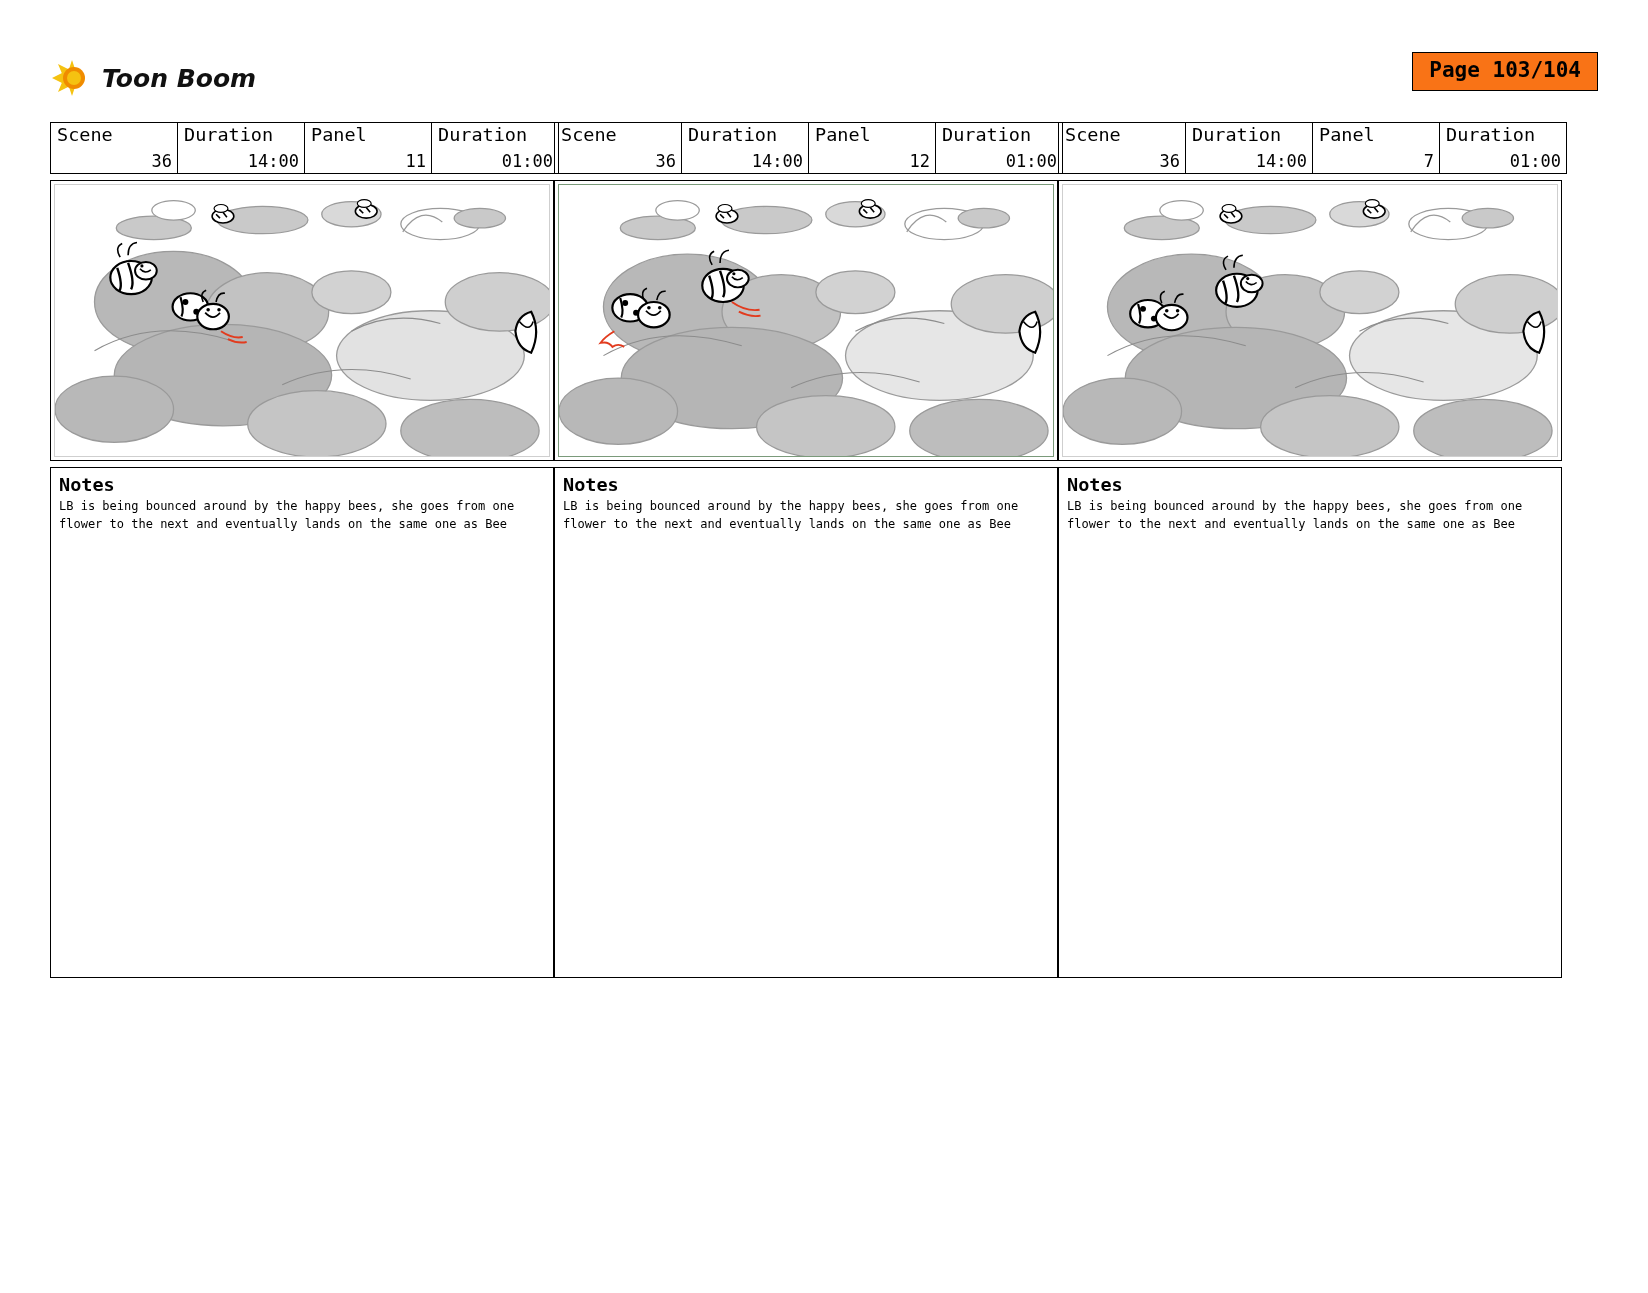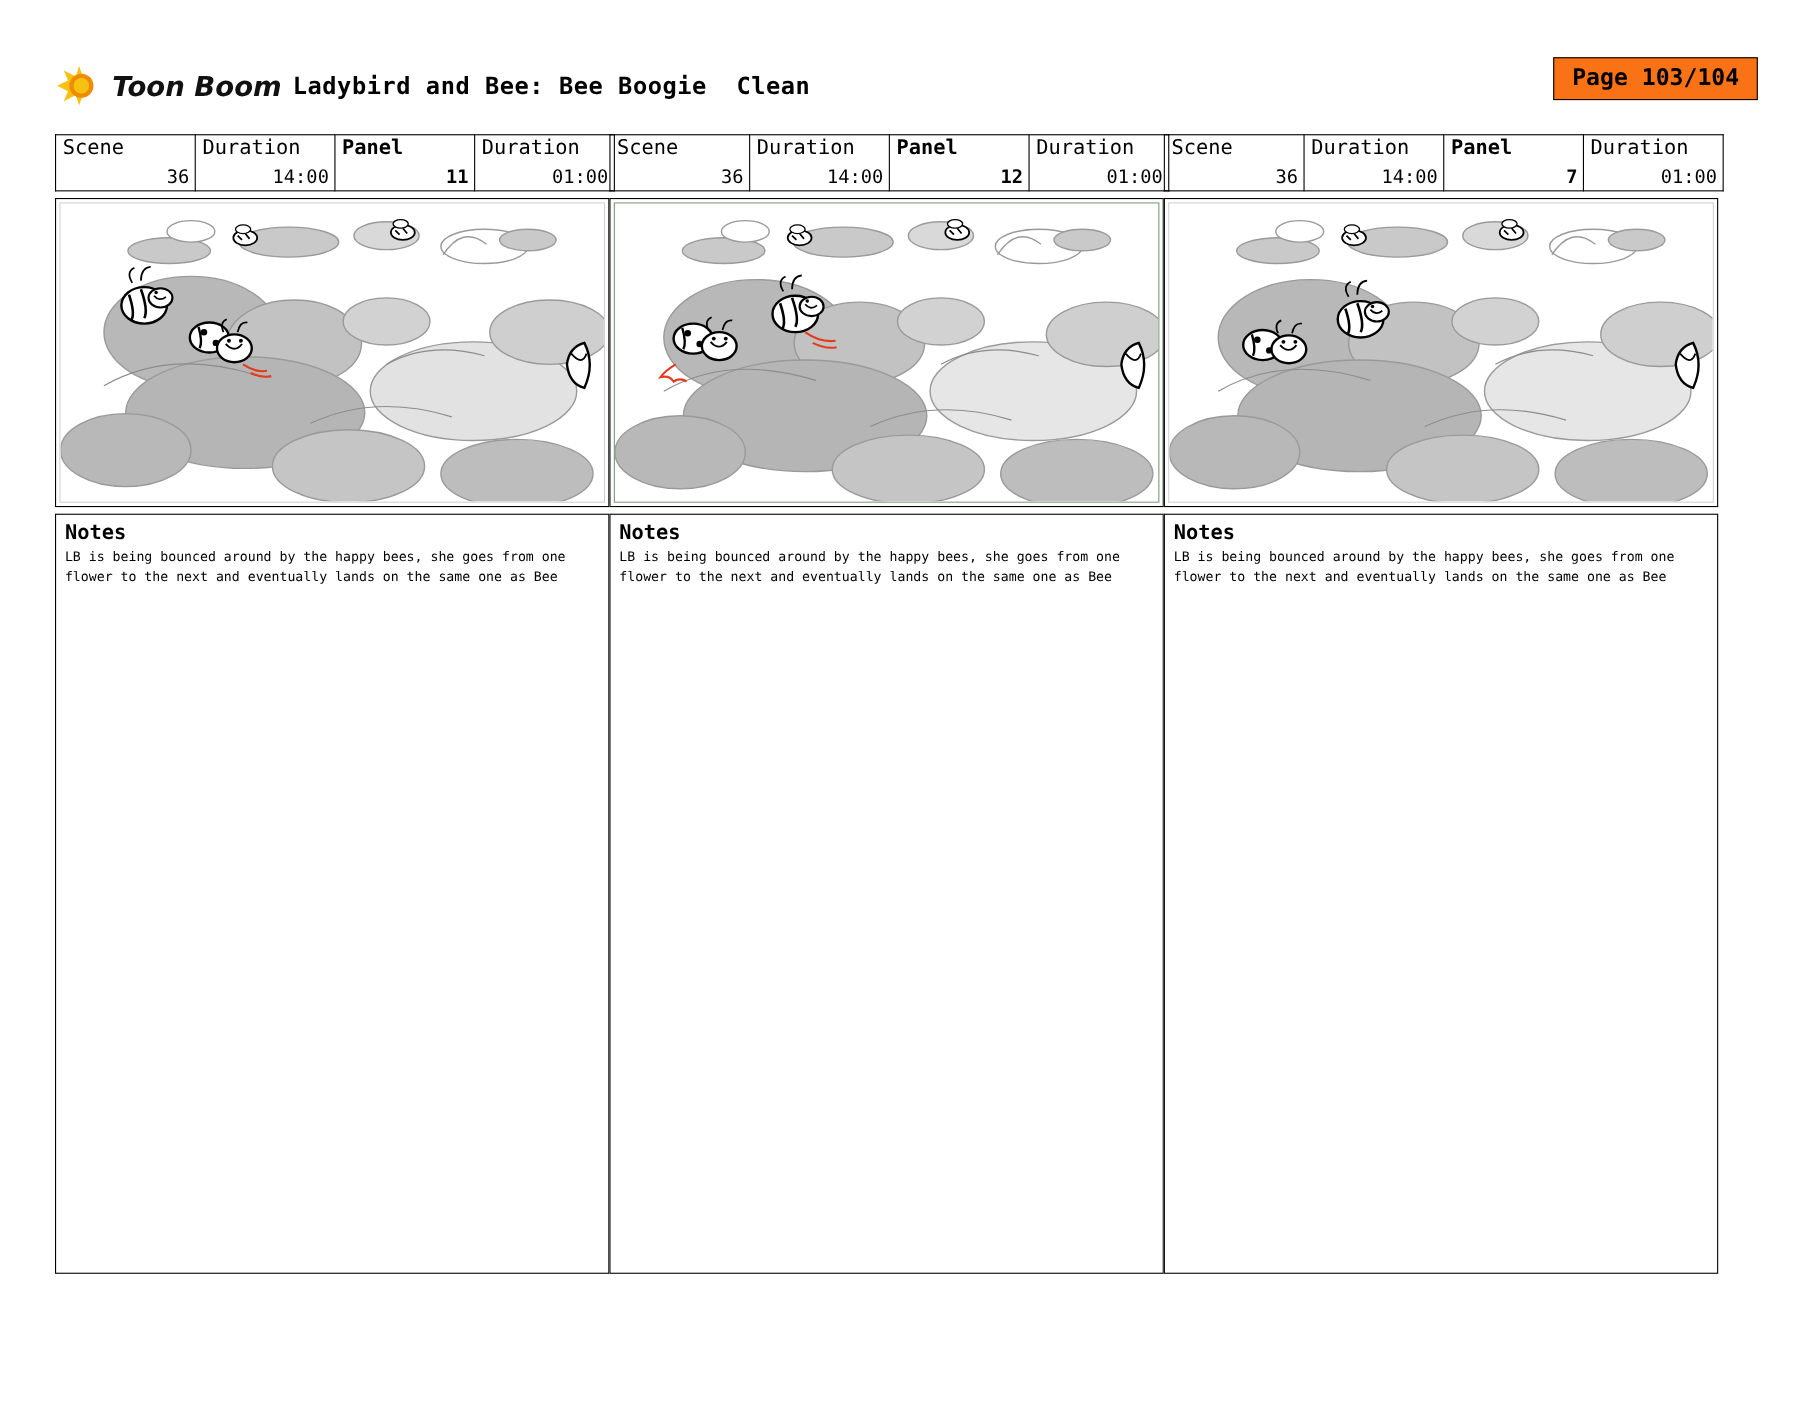--- a/index.html
+++ b/index.html
@@ -98,21 +98,21 @@
     border: 1.5px solid #000;
   }
   table.info td {
     border: 1.5px solid #000;
     padding: 0;
     vertical-align: top;
     height: 50px;
   }
   td.c-scene    { width: 126px; }
   td.c-sdur     { width: 126px; }
-  td.c-panel    { width: 126px; font-weight: bold; }
+  td.c-panel    { width: 126px; }
   td.c-pdur     { width: 126px; }
   .cell-inner {
     position: relative;
     height: 50px;
   }
   .cell-label {
     position: absolute;
     left: 6px;
     top: 2px;
     font-size: 18.5px;
@@ -148,21 +148,21 @@
     border: 1px solid #cfcfcf;
     box-sizing: border-box;
   }
   .img-inner.green { border-color: #7a9a7a; }
   .img-inner svg { display: block; width: 100%; height: 100%; }
 
   
   .notes-box {
     margin-top: 6px;
     border: 1.5px solid #000;
-    height: 691px;
+    height: 511px;
     box-sizing: border-box;
     padding: 6px 8px 6px 8px;
     background: #fff;
   }
   .notes-label {
     font-size: 18.5px;
     font-weight: bold;
     font-family: "DejaVu Sans Mono", monospace;
     line-height: 1.2;
     margin-bottom: 2px;
@@ -194,21 +194,20 @@
           <g fill="#F08C00">
             <circle cx="24" cy="20" r="11"></circle>
           </g>
           <g fill="#F5C211">
             <circle cx="24" cy="20" r="7"></circle>
           </g>
         </svg>
       </span>
       <span class="logo-text">Toon Boom</span>
     </div>
-    <div class="doc-title">Ladybird and Bee: Bee Boogie  Clean</div>
     <div class="page-number-box">Page 103/104</div>
   </div>
 
   <div class="columns">
 
     <div class="panel-col">
       <table class="info">
         <tbody>
             <tr>
           <td class="c-scene">

